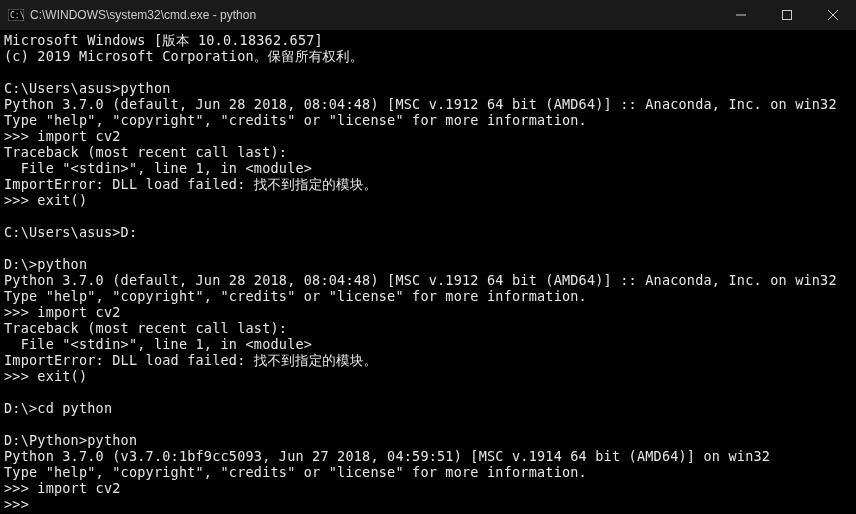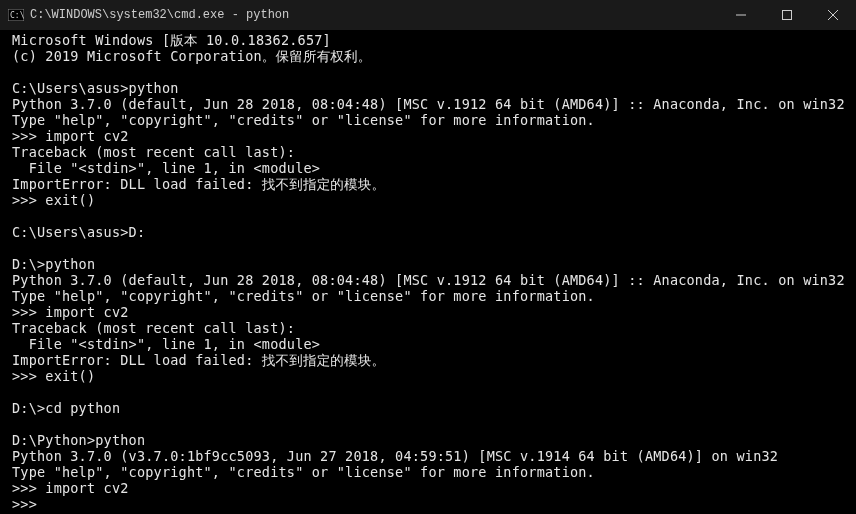--- a/index.html
+++ b/index.html
@@ -1,23 +1,23 @@
 <!DOCTYPE html>
 <html><head>
 <meta charset="utf-8">
 <style>
   * { margin: 0; padding: 0; box-sizing: border-box; }
   html, body { width: 856px; height: 514px; overflow: hidden; font-family: "Consolas","NSimSun","SimSun",monospace; }
   .window { width: 856px; height: 514px; background: #000; display: flex; flex-direction: column; }
   .titlebar { height: 30px; background: #1a1a1a; display: flex; align-items: center; color: #cccccc; font-family: "Segoe UI", sans-serif; font-size: 12px; }
   .title-icon { width: 16px; height: 16px; margin: 0 6px 0 8px; display: flex; align-items: center; justify-content: center; }
-  .title-text { flex: 1; white-space: nowrap; overflow: hidden; font-family: Liberation Mono, monospace; }
+  .title-text { flex: 1; white-space: nowrap; overflow: hidden; }
   .win-controls { display: flex; height: 100%; }
   .win-btn { width: 46px; height: 100%; display: flex; align-items: center; justify-content: center; color: #cccccc; }
-  .terminal { flex: 1; background: #000; color: #e5e5e5; font-size: 13.5px; line-height: 16px; padding: 2px 12px; white-space: pre; overflow: hidden; letter-spacing: 0.2px; }
+  .terminal { flex: 1; background: #000; color: #e5e5e5; font-size: 13.5px; line-height: 16px; padding: 2px 4px; white-space: pre; overflow: hidden; letter-spacing: 0.2px; }
   svg { display: block; }
 </style>
 </head>
 <body>
 
 <div class="window">
   <div class="titlebar">
     <span class="title-icon">
       <svg width="16" height="12" viewBox="0 0 16 12">
           <rect x="0" y="0" width="16" height="12" fill="#000" stroke="#888" stroke-width="1"></rect>

